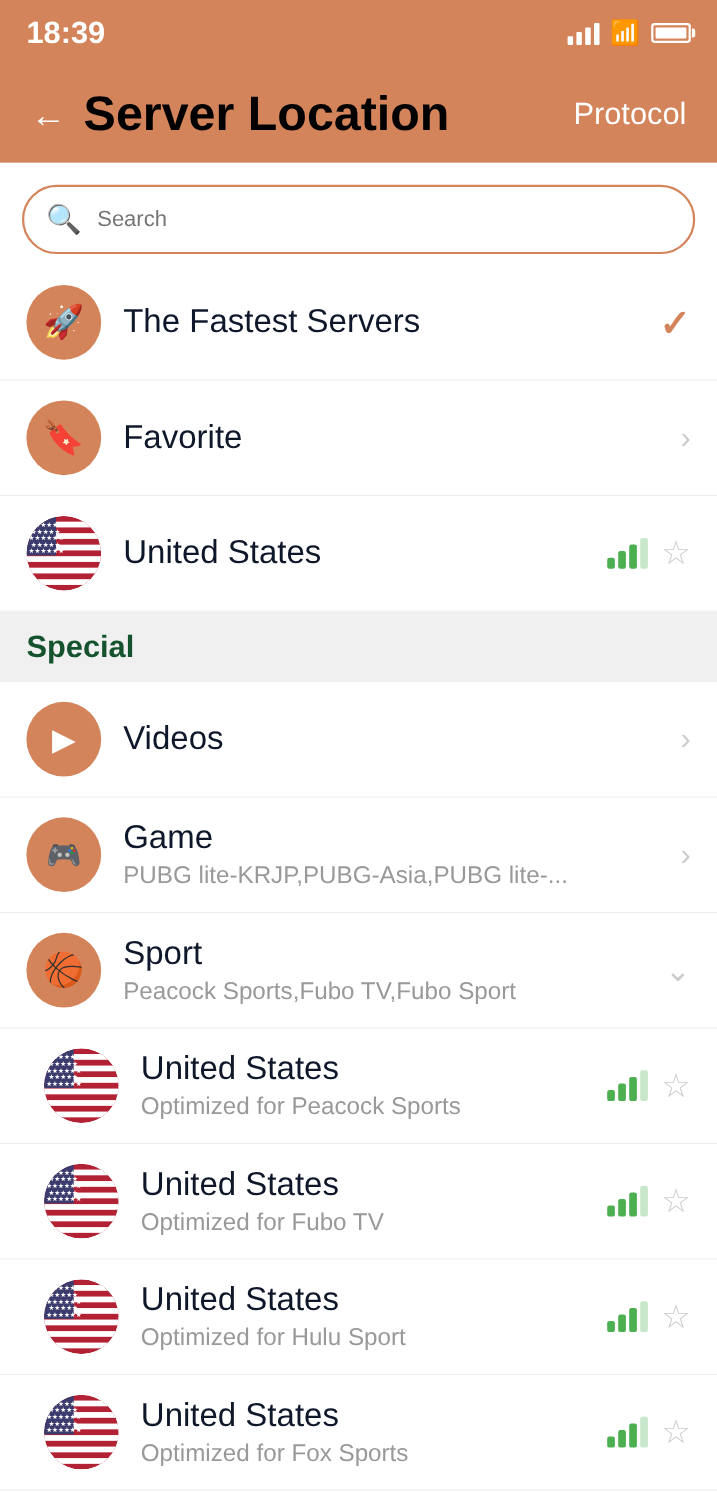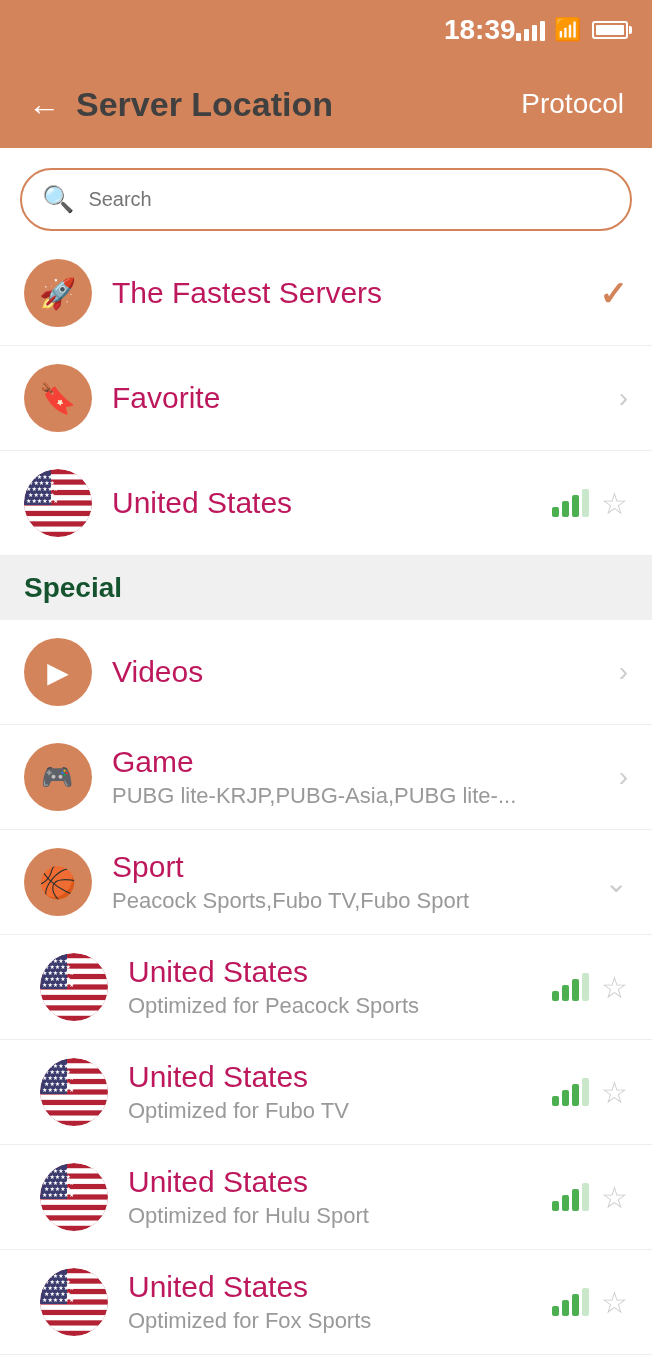--- a/index.html
+++ b/index.html
@@ -11,21 +11,21 @@
       background: #fff;
       overflow-x: hidden;
     }
 
     
     .status-bar {
       background: #D4845A;
       height: 60px;
       display: flex;
       align-items: center;
-      justify-content: flex-end;
+      justify-content: space-between;
       padding: 0 24px;
     }
     .status-time {
       color: #fff;
       font-size: 28px;
       font-weight: 600;
     }
     .status-icons {
       display: flex;
       align-items: center;
@@ -46,22 +46,22 @@
       align-items: center;
       gap: 16px;
     }
     .back-arrow {
       color: #fff;
       font-size: 32px;
       font-weight: 300;
       cursor: pointer;
     }
     .header-title {
-      color: #404040;
-      font-size: 34px;
+      color: #000000;
+      font-size: 44px;
       font-weight: 700;
     }
     .header-protocol {
       color: #fff;
       font-size: 28px;
       font-weight: 400;
       cursor: pointer;
     }
 
     
@@ -113,21 +113,21 @@
       flex-shrink: 0;
       font-size: 30px;
       color: #fff;
       overflow: hidden;
     }
     .list-item-text {
       flex: 1;
     }
     .list-item-title {
       font-size: 30px;
-      color: #be185d;
+      color: #0f172a;
       font-weight: 400;
     }
     .list-item-subtitle {
       font-size: 22px;
       color: #999;
       margin-top: 4px;
     }
     .list-item-right {
       display: flex;
       align-items: center;

